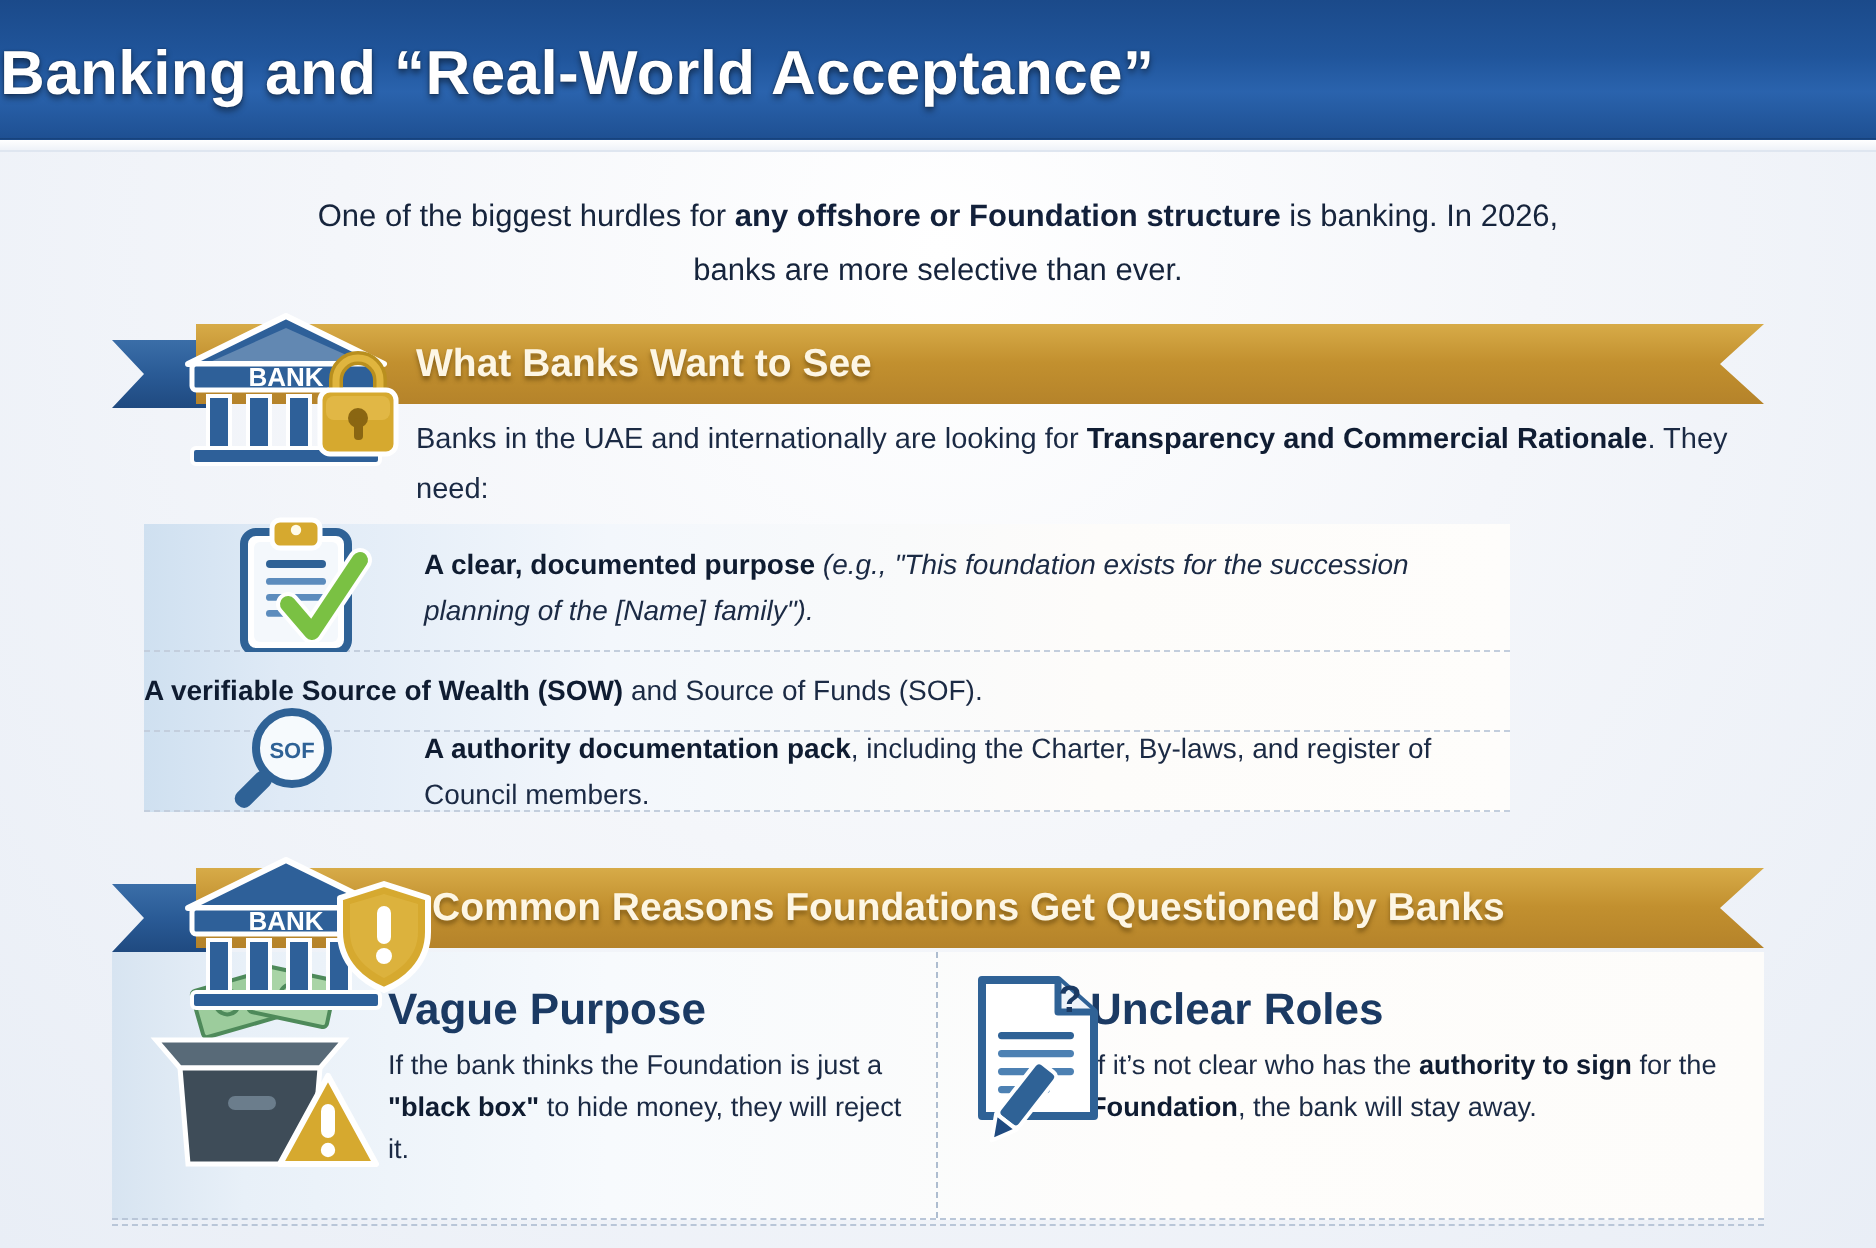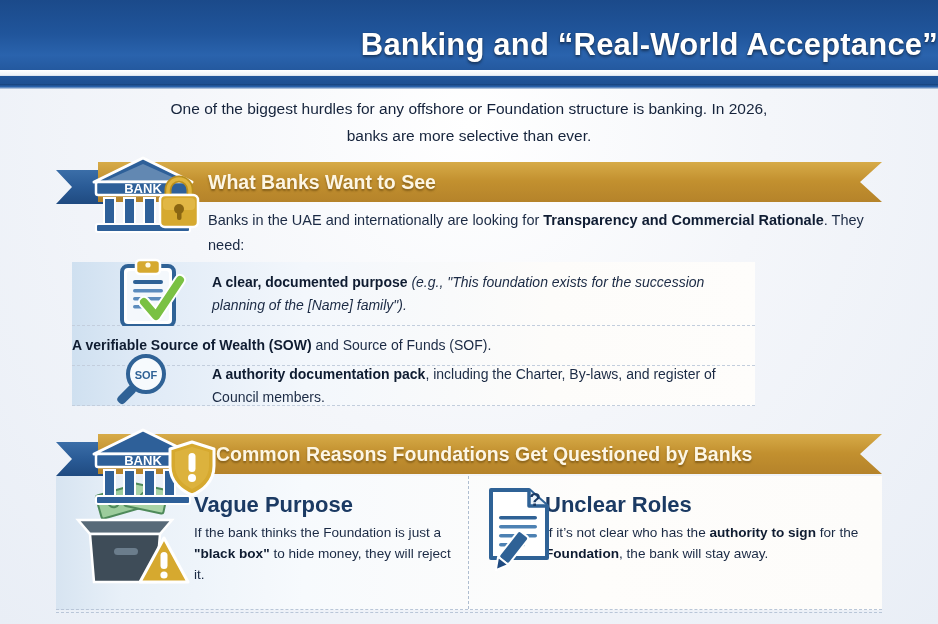--- a/index.html
+++ b/index.html
@@ -9,23 +9,23 @@
     overflow: hidden;
   }
   body {
     background:
       radial-gradient(ellipse at 50% 20%, #ffffff 0%, #f4f6fa 45%, #e9eef6 100%);
     position: relative;
   }
 
   
   .titlebar {
-    position: absolute; left: 0; top: 0; width: 938px; height: 89px;
+    position: absolute; left: 0; top: 0; width: 938px; height: 74px;
     background: linear-gradient(180deg, #1b4a8a 0%, #20559b 38%, #2a63ad 62%, #1c4c8d 100%);
-    display: flex; align-items: center; justify-content: flex-end;
+    display: flex; align-items: center; justify-content: flex-start;
     box-shadow: inset 0 -2px 0 rgba(255,255,255,.10);
   }
   .titlebar .title {
     color: #ffffff; font-size: 31px; font-weight: bold;
     letter-spacing: .2px;
     text-shadow: 0 2px 3px rgba(0,0,0,.45), 0 0 1px rgba(0,0,0,.5);
   }
   .titlebar::after {
     content: ""; position: absolute; left: 0; bottom: 0; width: 100%; height: 5px;
     background: linear-gradient(180deg, #153f78 0%, #2a63ad 55%, #cfd9e6 100%);
@@ -35,21 +35,21 @@
     background: linear-gradient(180deg, #ffffff 0%, #eef2f8 100%);
     border-bottom: 1px solid #dfe6f0;
   }
 
   
   .intro {
     position: absolute; left: 110px; top: 95px; width: 718px;
     text-align: center; color: #16243c;
     font-size: 15.5px; line-height: 27px;
   }
-  .intro b { font-weight: normal; color: #12203a; }
+  .intro b { font-weight: bold; color: #12203a; }
 
   
   .ribbon-wrap { position: absolute; }
   .ribbon-tail {
     position: absolute; left: 0; top: 10px; width: 52px; height: 34px;
     background: linear-gradient(180deg, #3b6ea8 0%, #2a5b96 50%, #1f4a80 100%);
     clip-path: polygon(0 0, 100% 0, 100% 100%, 0 100%, 16px 50%);
     box-shadow: 0 2px 2px rgba(0,0,0,.2);
   }
   .ribbon-bar {

